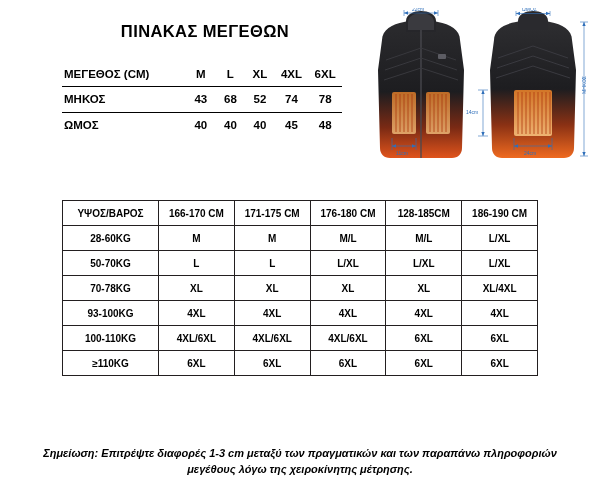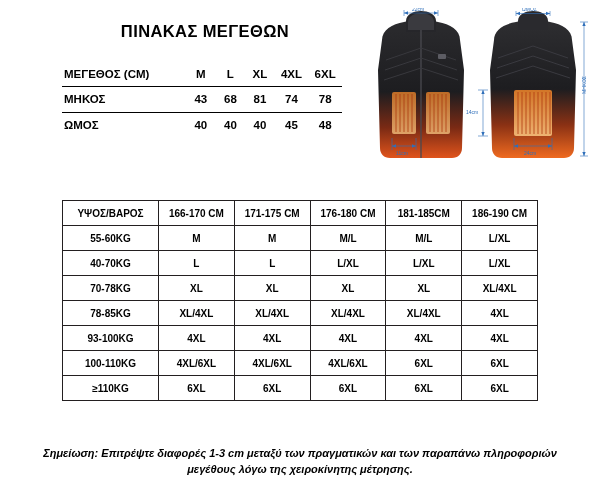--- a/index.html
+++ b/index.html
@@ -134,21 +134,21 @@
         <td class="val">M</td>
         <td class="val">L</td>
         <td class="val">XL</td>
         <td class="val wide">4XL</td>
         <td class="val wide">6XL</td>
       </tr>
       <tr>
         <td class="lbl">ΜΗΚΟΣ</td>
         <td class="val">43</td>
         <td class="val">68</td>
-        <td class="val">81</td>
+        <td class="val">52</td>
         <td class="val wide">74</td>
         <td class="val wide">78</td>
       </tr>
       <tr>
         <td class="lbl">ΩΜΟΣ</td>
         <td class="val">40</td>
         <td class="val">40</td>
         <td class="val">40</td>
         <td class="val wide">45</td>
         <td class="val wide">48</td>
@@ -277,58 +277,50 @@
   </div>
 
   <div class="grid-wrap">
     <table class="grid">
       <thead>
         <tr>
           <th>ΥΨΟΣ/ΒΑΡΟΣ</th>
           <th>166-170 CM</th>
           <th>171-175 CM</th>
           <th>176-180 CM</th>
-          <th>181-185CM</th>
+          <th>128-185CM</th>
           <th>186-190 CM</th>
         </tr>
       </thead>
       <tbody>
         <tr>
-          <td>55-60KG</td>
+          <td>28-60KG</td>
           <td>M</td>
           <td>M</td>
           <td>M/L</td>
           <td>M/L</td>
           <td>L/XL</td>
         </tr>
         <tr>
-          <td>40-70KG</td>
+          <td>50-70KG</td>
           <td>L</td>
           <td>L</td>
           <td>L/XL</td>
           <td>L/XL</td>
           <td>L/XL</td>
         </tr>
         <tr>
           <td>70-78KG</td>
           <td>XL</td>
           <td>XL</td>
           <td>XL</td>
           <td>XL</td>
           <td>XL/4XL</td>
         </tr>
         <tr>
-          <td>78-85KG</td>
-          <td>XL/4XL</td>
-          <td>XL/4XL</td>
-          <td>XL/4XL</td>
-          <td>XL/4XL</td>
-          <td>4XL</td>
-        </tr>
-        <tr>
           <td>93-100KG</td>
           <td>4XL</td>
           <td>4XL</td>
           <td>4XL</td>
           <td>4XL</td>
           <td>4XL</td>
         </tr>
         <tr>
           <td>100-110KG</td>
           <td>4XL/6XL</td>

